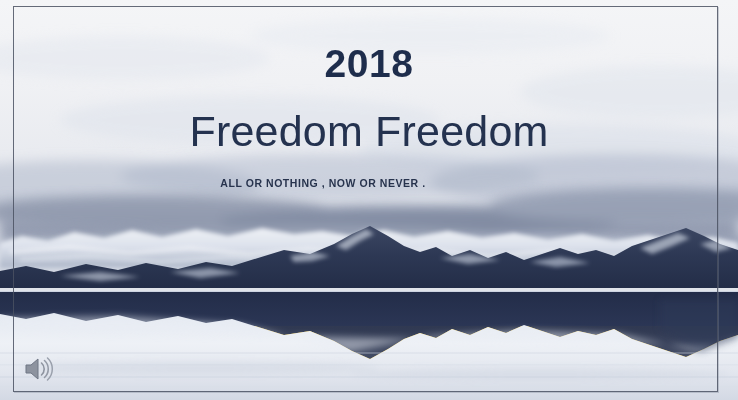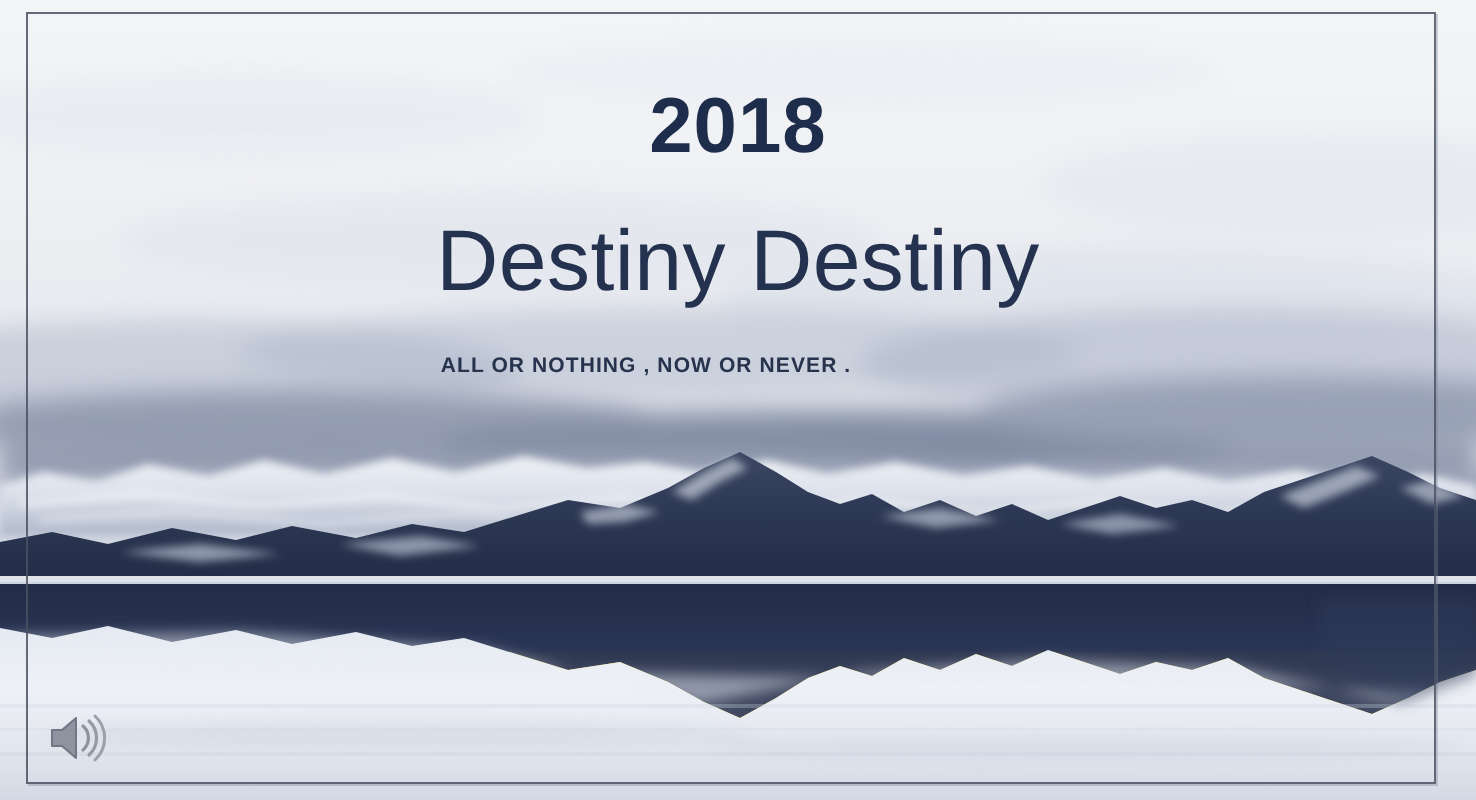--- a/index.html
+++ b/index.html
@@ -266,21 +266,21 @@
     </g>
 
     <rect x="0" y="0" width="738" height="400" fill="none"></rect>
   </svg>
 
   <div id="frame-shadow"></div>
   <div id="frame"></div>
 
   <div id="text-block">
     <div id="year">2018</div>
-    <div id="headline">Destiny Destiny</div>
+    <div id="headline">Freedom Freedom</div>
     <div id="tagline">ALL OR NOTHING , NOW OR NEVER .</div>
   </div>
 
   <svg id="audio-icon" viewBox="0 0 34 34" xmlns="http://www.w3.org/2000/svg">
 
     <path d="M4,13 L9,13 L16,7 L16,27 L9,21 L4,21 Z" fill="#8d939f" stroke="#6f7684" stroke-width="1" stroke-linejoin="round"></path>
 
     <path d="M19.5,11 A8,8 0 0 1 19.5,23" fill="none" stroke="#8d939f" stroke-width="1.6" stroke-linecap="round"></path>
     <path d="M22.5,8.5 A11.5,11.5 0 0 1 22.5,25.5" fill="none" stroke="#949aa6" stroke-width="1.6" stroke-linecap="round"></path>
     <path d="M25.5,6 A15,15 0 0 1 25.5,28" fill="none" stroke="#9aa0ac" stroke-width="1.5" stroke-linecap="round"></path>

